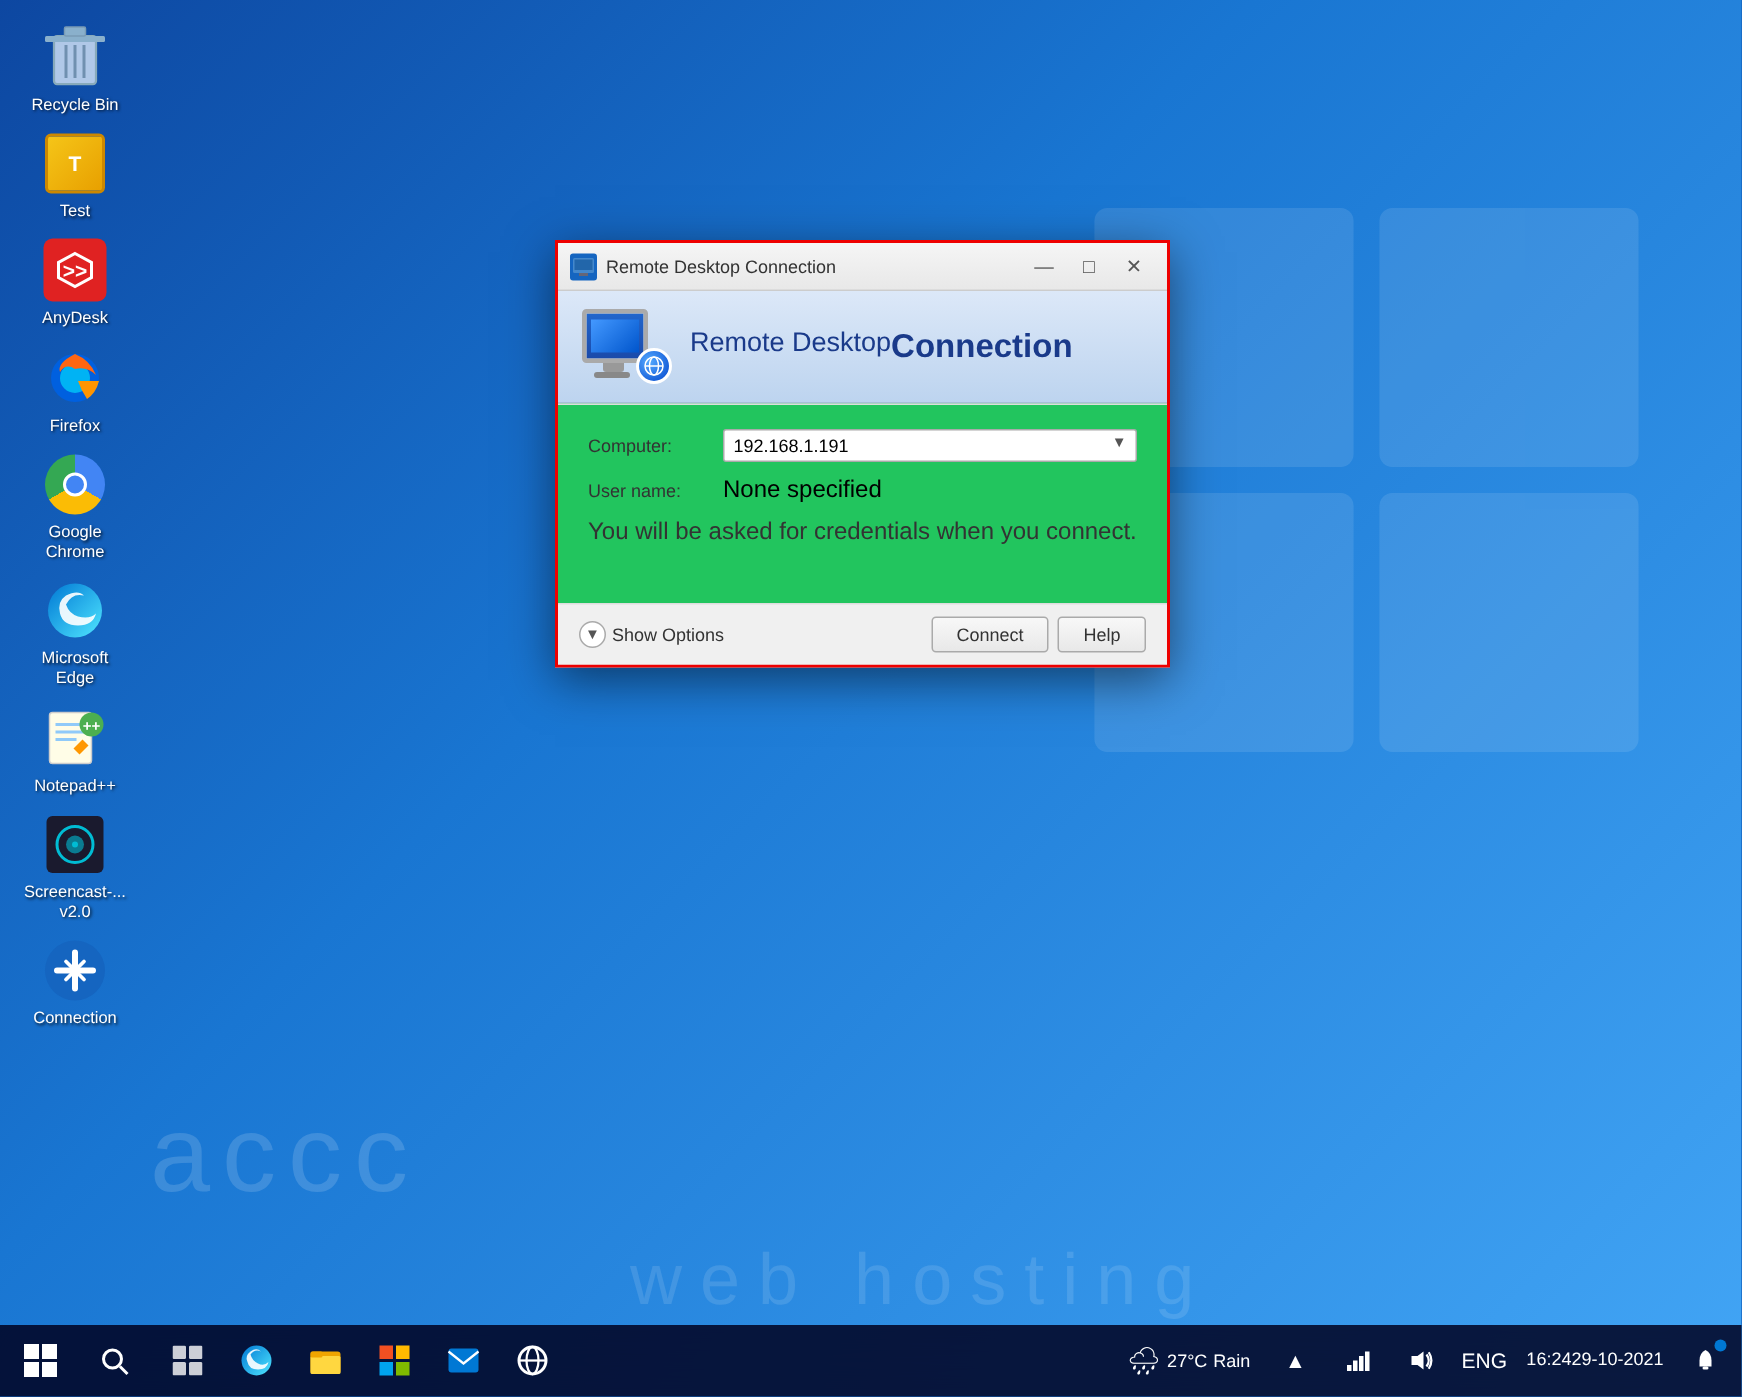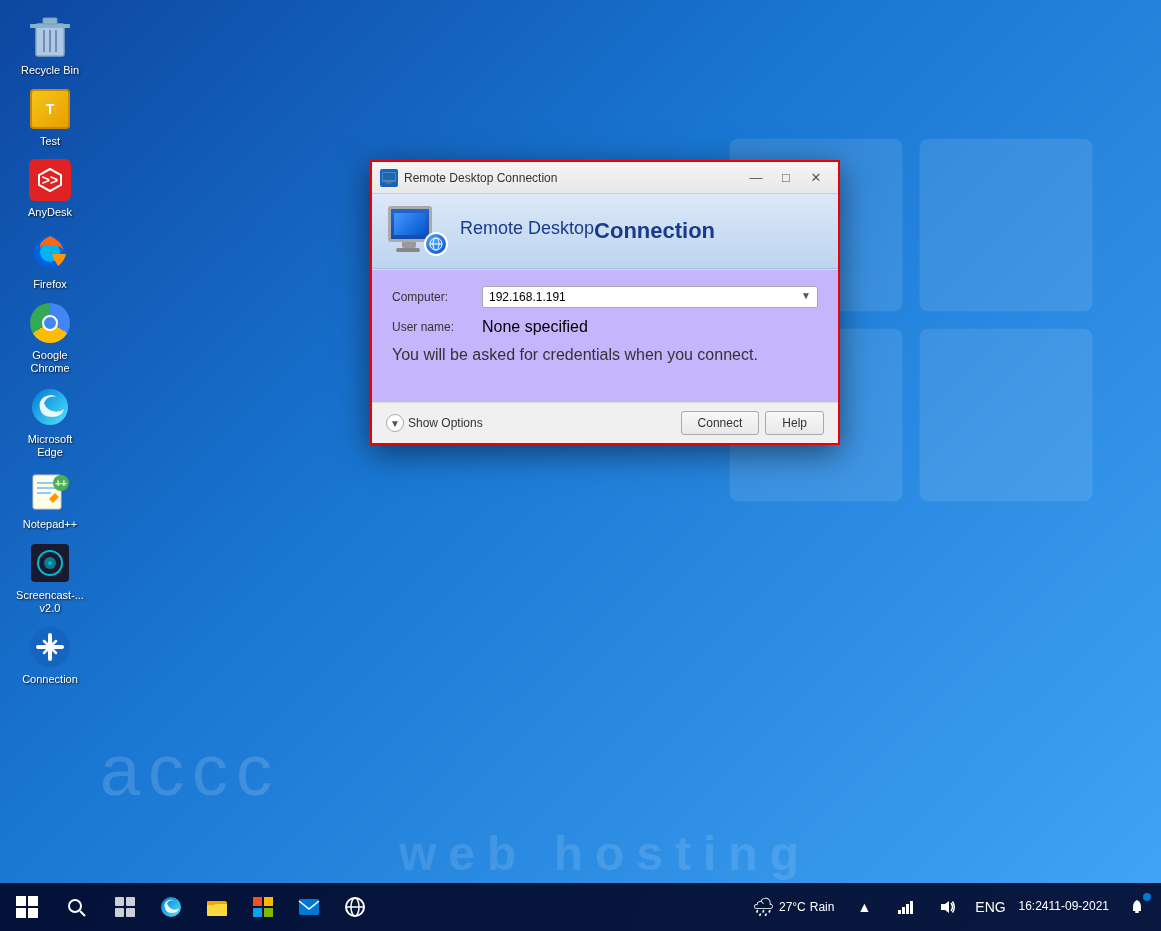--- a/index.html
+++ b/index.html
@@ -32,24 +32,24 @@
       font-weight: 300;
       letter-spacing: 8px;
       white-space: nowrap;
       pointer-events: none;
       user-select: none;
     }
 
     .text-watermark2 {
       position: absolute;
       bottom: 50px;
-      left: 399px;
+      left: 420px;
       color: rgba(255,255,255,0.12);
       font-size: 48px;
-      font-weight: 700;
+      font-weight: 400;
       letter-spacing: 12px;
       white-space: nowrap;
       pointer-events: none;
       user-select: none;
     }
 
     
     .desktop-icons {
       position: absolute;
       top: 10px;
@@ -111,21 +111,21 @@
       border-radius: 50%;
       background: #4285f4;
       border: 2px solid white;
     }
 
     
     .rdc-overlay {
       position: absolute;
       top: 160px;
       left: 370px;
-      width: 470px;
+      width: 410px;
       border: 2px solid #e00;
       box-shadow: 0 8px 30px rgba(0,0,0,0.5);
       background: #f0f0f0;
     }
 
     .rdc-titlebar {
       background: linear-gradient(to bottom, #f5f5f5, #e8e8e8);
       border-bottom: 1px solid #ccc;
       display: flex;
       align-items: center;
@@ -236,21 +236,21 @@
     }
 
     .rdc-header-title .line2 {
       font-size: 22px;
       color: #1a3a8a;
       font-weight: bold;
     }
 
     
     .rdc-body {
-      background: #c4b5fd;
+      background: #22c55e;
       padding: 16px 20px;
       border-top: 1px solid #ddd;
     }
 
     .rdc-field-row {
       display: flex;
       align-items: center;
       margin-bottom: 10px;
     }
 
@@ -739,21 +739,21 @@
           <path d="M12.5,1.5 Q16,7 12.5,12.5" stroke="white" stroke-width="1.5" fill="none"></path>
         </svg>
       </div>
 
       <div class="taskbar-icon-btn">
         <span>ENG</span>
       </div>
 
       <div class="taskbar-clock">
         <span>16:24</span>
-        <span>11-09-2021</span>
+        <span>29-10-2021</span>
       </div>
 
       <div class="notification-btn">
         <svg width="16" height="16" viewBox="0 0 16 16" fill="white">
           <path d="M8,1 Q12,3 12,8 L12,12 L4,12 L4,8 Q4,3 8,1Z"></path>
           <rect x="6" y="12" width="4" height="2" rx="1"></rect>
         </svg>
         <div class="notif-badge"></div>
       </div>
 

